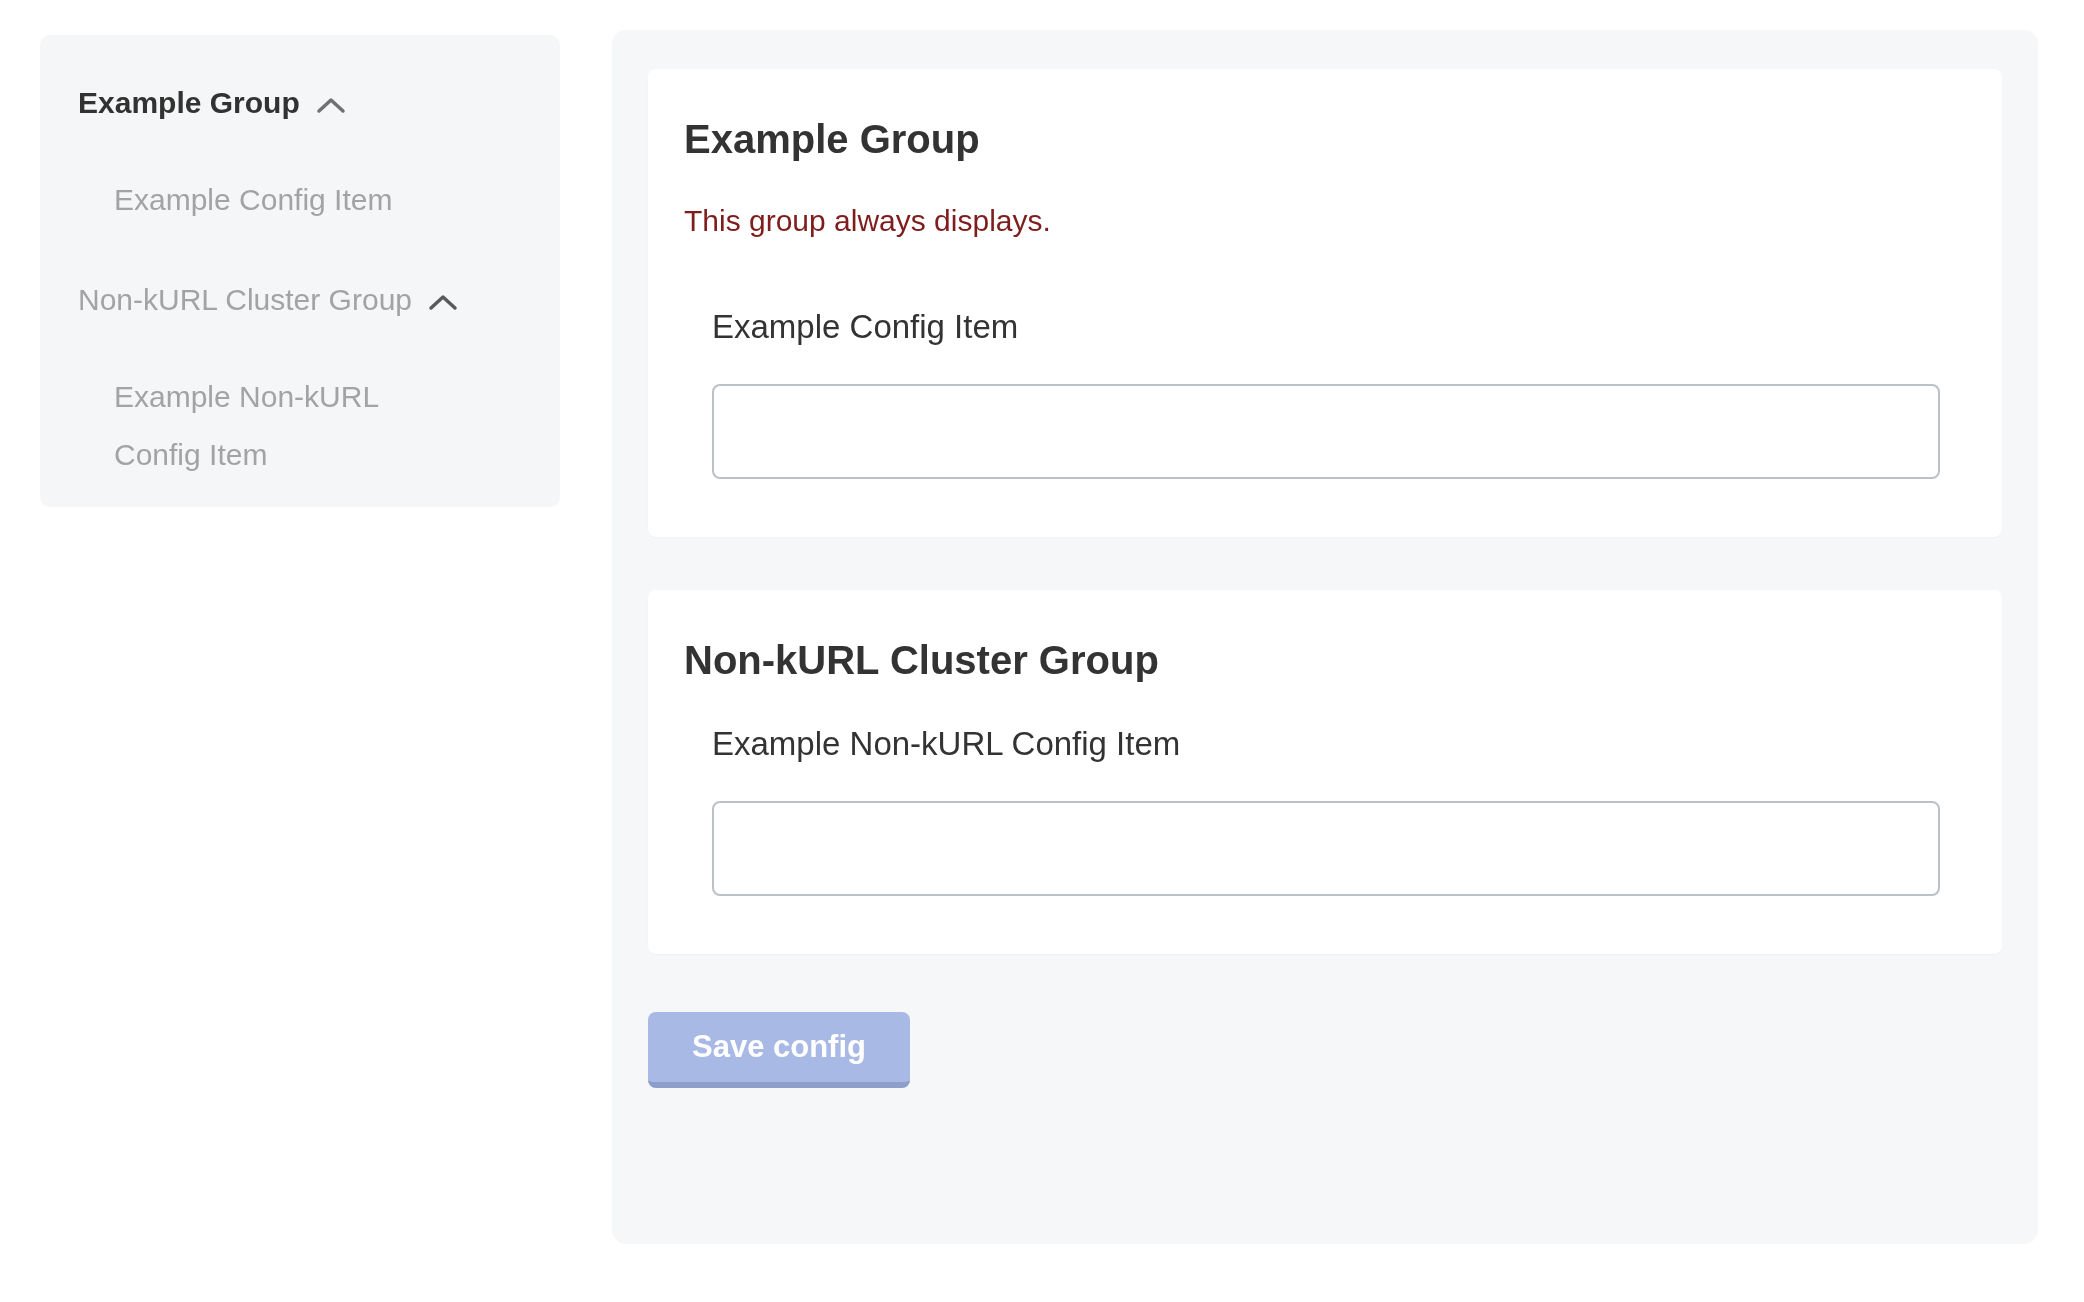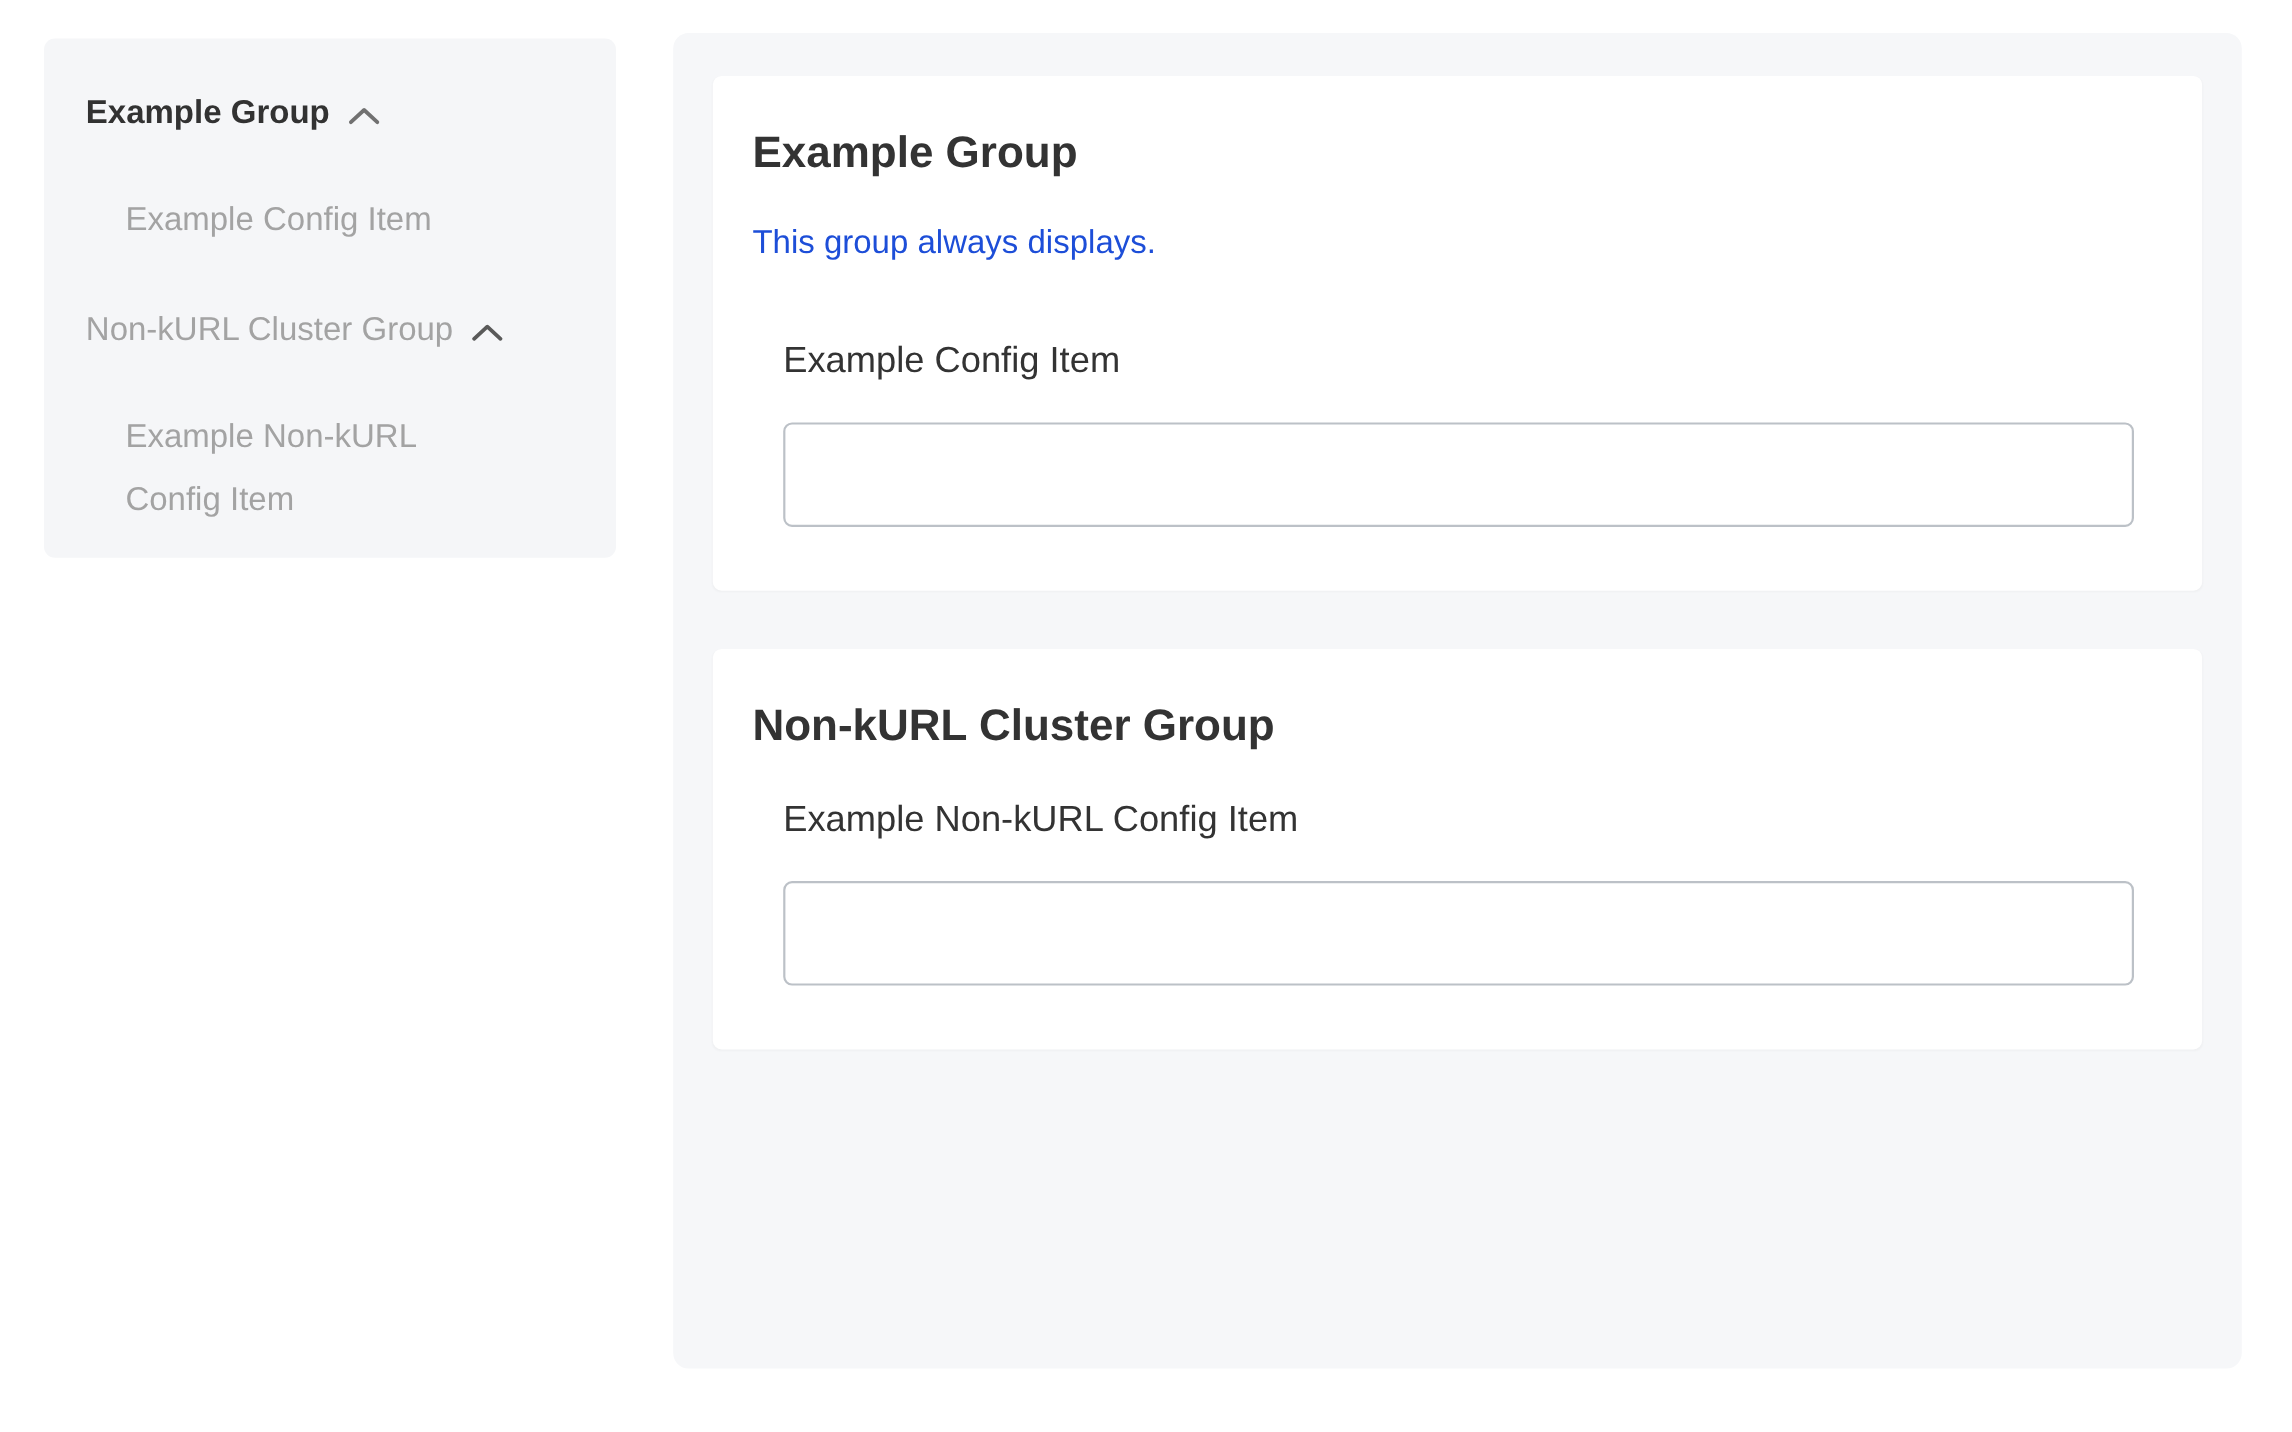--- a/index.html
+++ b/index.html
@@ -68,21 +68,21 @@
     box-shadow: 0 1px 2px rgba(0,0,0,0.03);
   }
   .group-title {
     font-size: 40px;
     font-weight: bold;
     color: #333333;
     margin-bottom: 42px;
   }
   .group-desc {
     font-size: 30px;
-    color: #1d4ed8;
+    color: #7f1d1d;
     margin-bottom: 70px;
   }
   .config-item { margin-left: 28px; }
   .config-item-label {
     font-size: 33px;
     color: #333333;
     margin-bottom: 38px;
   }
   .config-input {
     display: block;
@@ -154,14 +154,15 @@
 
   
   <section class="group-card">
     <h2 class="group-title">Non-kURL Cluster Group</h2>
     <div class="config-item">
       <div class="config-item-label">Example Non-kURL Config Item</div>
       <input class="config-input" type="text" value="" style="">
     </div>
   </section>
 
+  <button class="save-btn">Save config</button>
 
 </main>
 
 </body></html>

